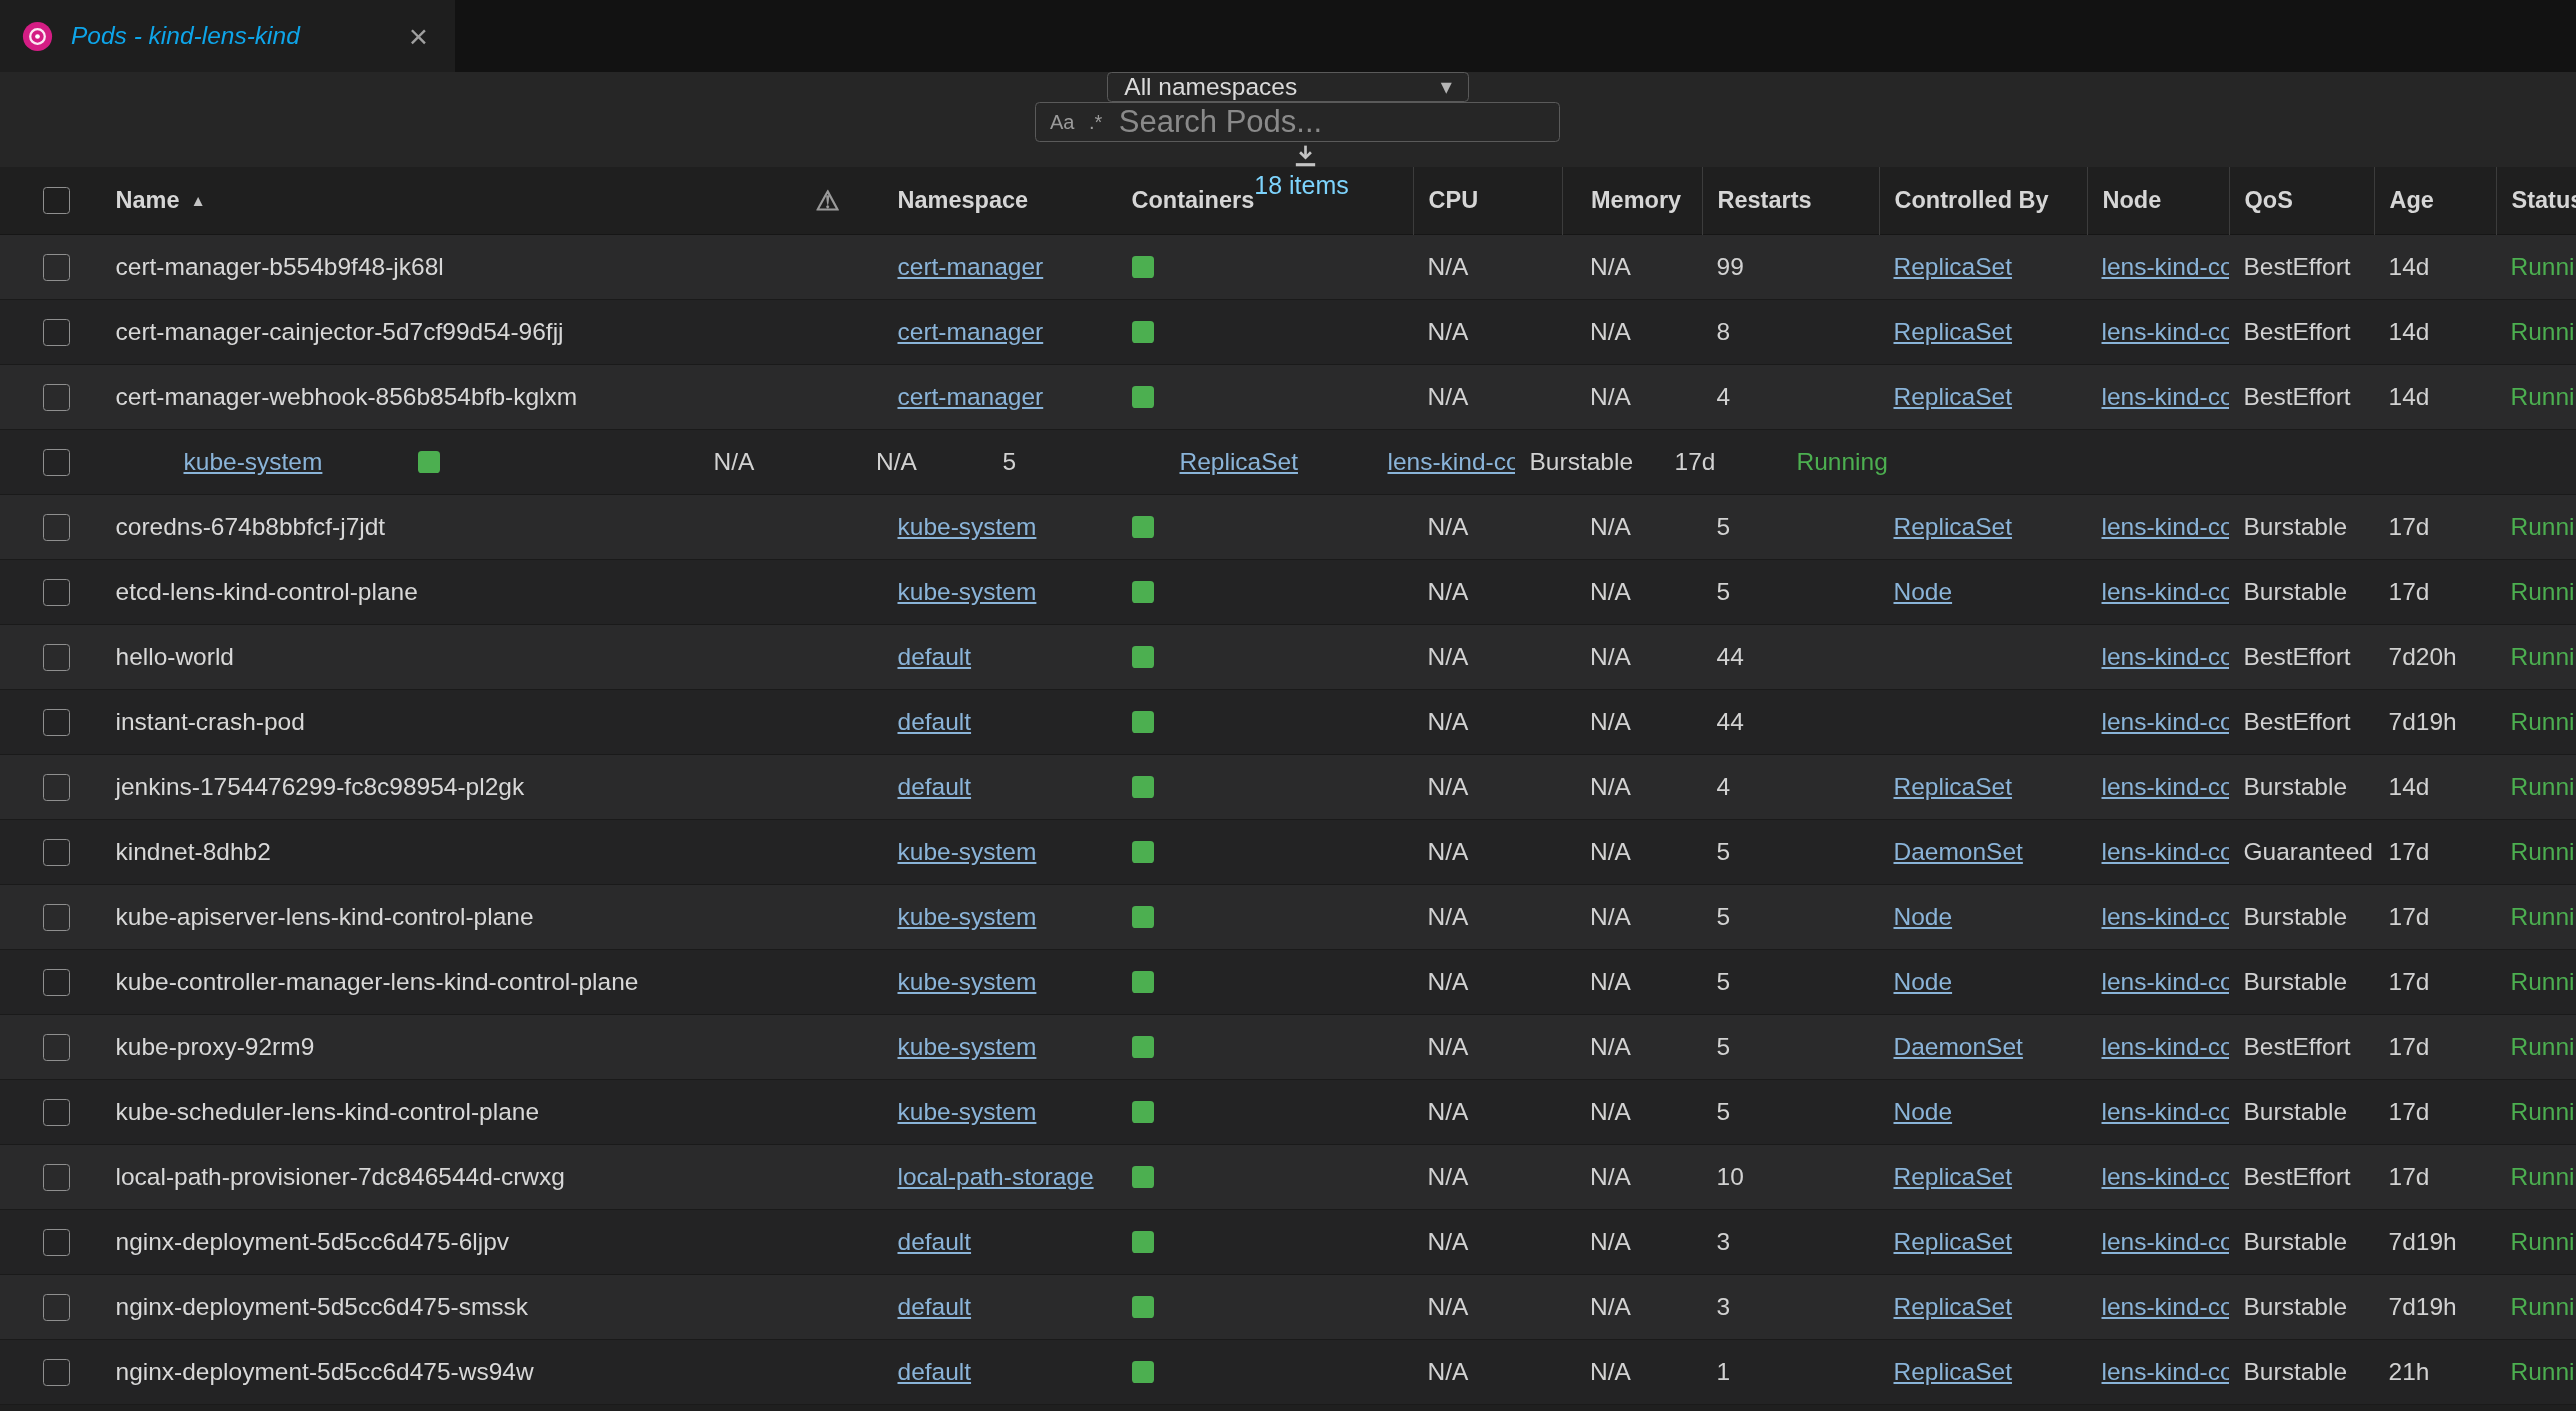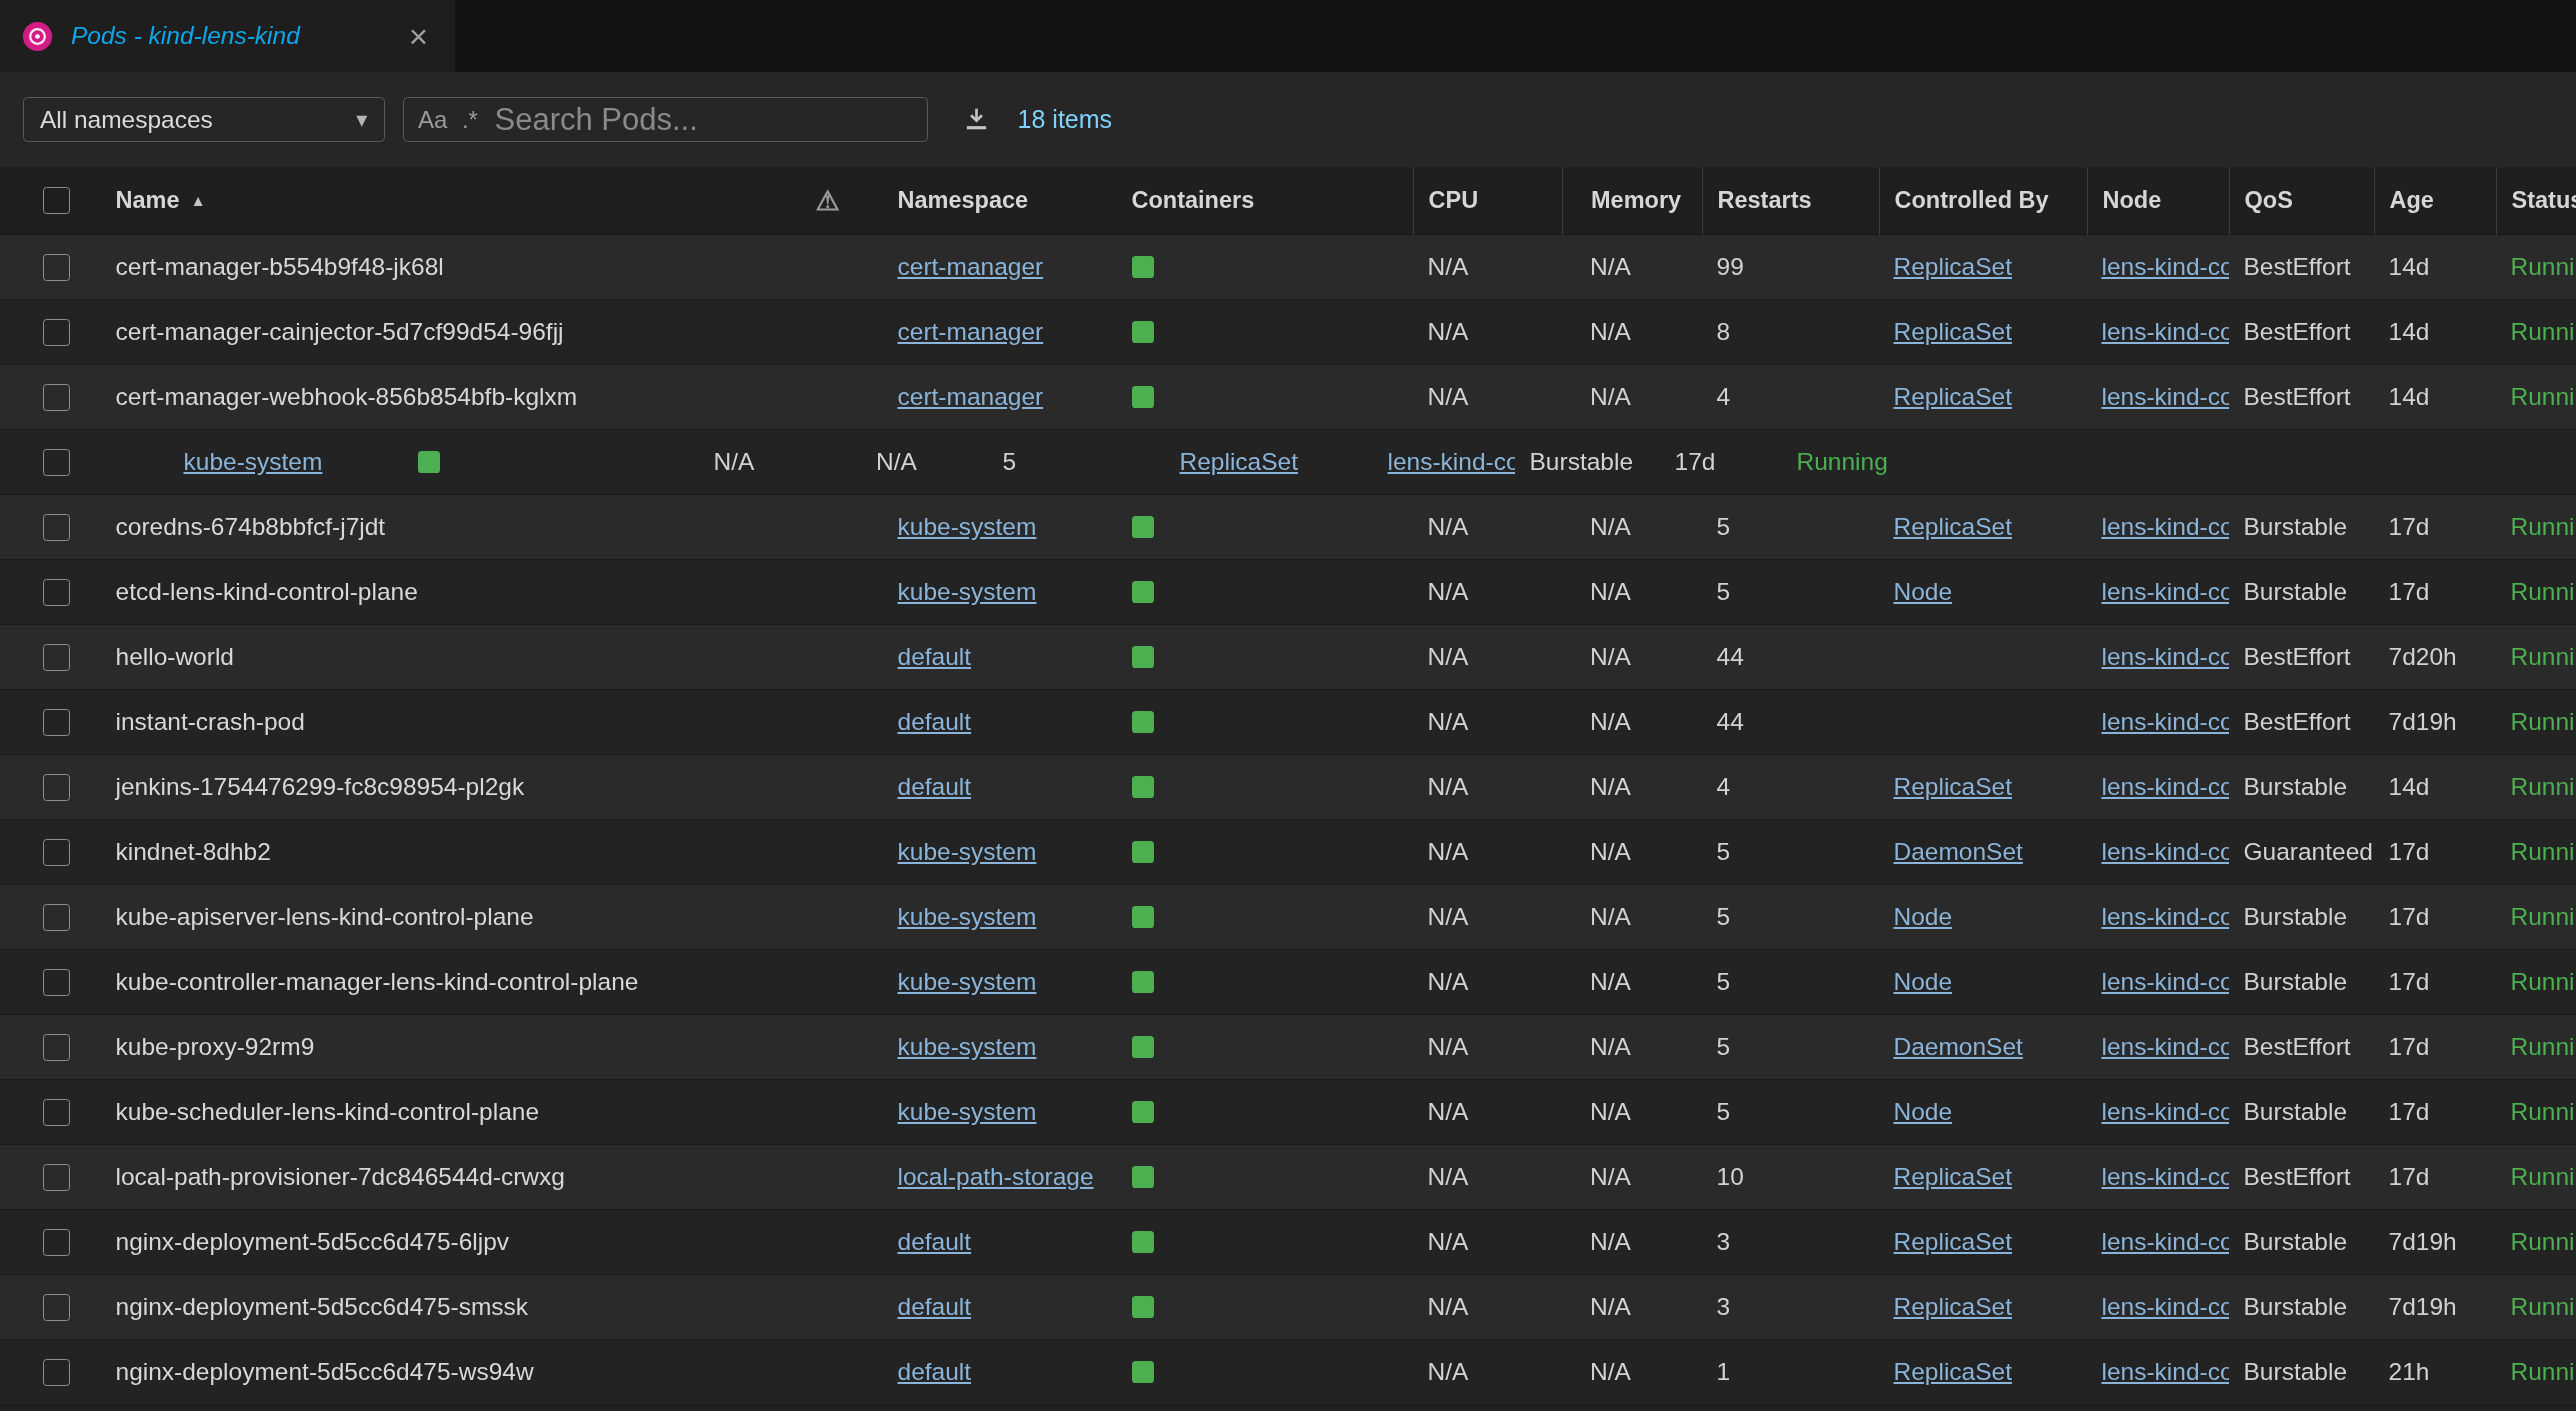--- a/index.html
+++ b/index.html
@@ -9,25 +9,25 @@
     font-family:"Liberation Sans",sans-serif;
     -webkit-user-select:none;
   }
   
   .tabbar{height:72px;background:#121212;display:flex;align-items:stretch;}
   .tab{width:455px;background:#1e1e1e;display:flex;align-items:center;padding:0 23.5px 0 22px;box-sizing:border-box;cursor:pointer;}
   .tab-logo{margin-right:18px;flex:none;display:flex;}
   .tab-title{flex:1;font-style:italic;font-size:24.5px;color:#0ea5e9;white-space:nowrap;overflow:hidden;}
   .tab-close{font-size:33px;color:#a0a0a0;line-height:1;padding:0 3.6px;cursor:pointer;}
   
-  .toolbar{height:95px;background:#262626;display:flex;align-items:center;padding:0 22.6px;box-sizing:border-box;}
+  .toolbar{height:95px;background:#262626;display:flex;align-items:center;padding:0 22.6px;box-sizing:border-box;flex-direction:column;}
   .select{width:362px;height:45px;border:0.9px solid #5a5a5a;border-radius:4.5px;display:flex;align-items:center;justify-content:space-between;padding:0 16.3px;font-size:24.5px;color:#dadada;box-sizing:border-box;cursor:pointer;background:transparent;}
   .select .chev{color:#b4b4b4;font-size:22px;}
   .search{margin-left:18px;width:525px;height:45px;border:0.9px solid #5a5a5a;border-radius:4.5px;display:flex;align-items:center;padding:0 14.5px;box-sizing:border-box;gap:14.5px;}
-  .search .opt{color:#9a9a9a;font-size:24px;cursor:pointer;flex:none;}
+  .search .opt{color:#9a9a9a;font-size:20px;cursor:pointer;flex:none;}
   .search input{flex:1;min-width:0;background:transparent;border:none;outline:none;color:#dcdcdc;font-size:31px;font-family:inherit;}
   .search input::placeholder{color:#8a8a8a;}
   .dl{margin-left:34px;display:flex;cursor:pointer;}
   .count{margin-left:27px;font-size:25px;color:#7dd3fc;white-space:nowrap;}
   
   .thead{display:flex;align-items:center;height:68px;background:#1f1f1f;font-size:23.5px;font-weight:700;color:#d6d6d6;border-bottom:0.9px solid #161616;box-sizing:border-box;}
   .tr{display:flex;align-items:center;height:65px;font-size:24.5px;color:#d2d2d2;border-bottom:0.9px solid #1a1a1a;box-sizing:border-box;cursor:pointer;}
   .tr:nth-child(odd){background:#2a2a2b;}
   .tr:nth-child(even){background:#232324;}
   .cell{box-sizing:border-box;flex:none;padding:0 7.2px 0 14.5px;white-space:nowrap;overflow:hidden;text-overflow:clip;}

